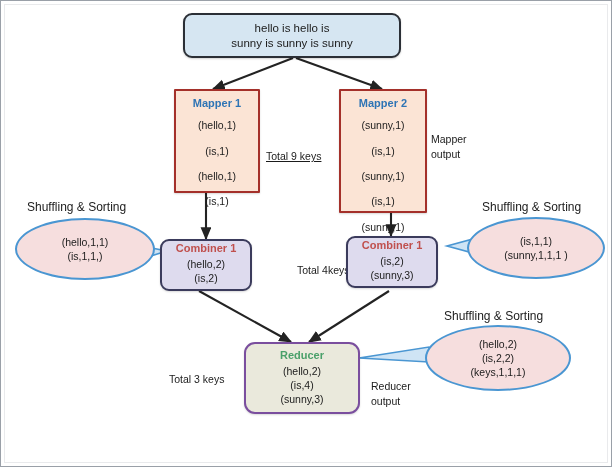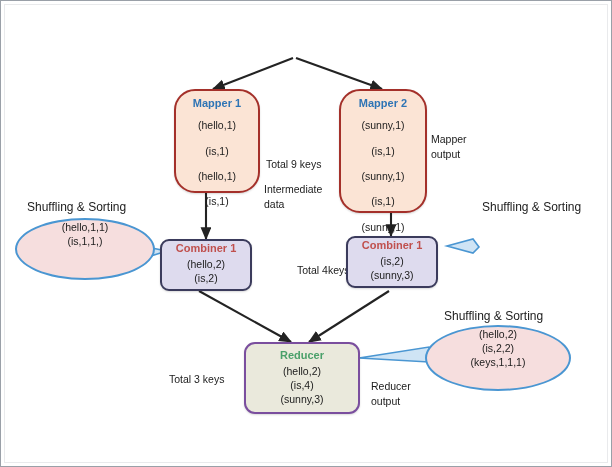--- a/index.html
+++ b/index.html
@@ -51,21 +51,21 @@
     flex-direction: column;
     align-items: center;
     justify-content: center;
     box-shadow: 0 1px 2px rgba(0,0,0,.18);
   }
   .input-box .line { white-space: nowrap; }
   
   .mapper-box {
     background: #fbe4d5;
     border: 2px solid #a4302a;
-    border-radius: 21px;
+    border-radius: 1px;
     font-size: 10.5px;
     color: #1b1b1b;
     display: flex;
     flex-direction: column;
     align-items: center;
     justify-content: flex-start;
     padding-top: 5px;
     box-shadow: 0 1px 2px rgba(0,0,0,.15);
   }
   .mapper-box .title {
@@ -127,21 +127,21 @@
     left: 0; top: 0;
     width: 100%;
     height: 100%;
     background: #f6dede;
     border: 2px solid #4a96d2;
     border-radius: 50%;
     box-sizing: border-box;
     display: flex;
     flex-direction: column;
     align-items: center;
-    justify-content: flex-start;
+    justify-content: center;
     font-size: 10.5px;
     color: #1b1b1b;
     line-height: 1.35;
   }
   .callout .kv { white-space: nowrap; }
   .callout-title {
     position: absolute;
     font-size: 12px;
     color: #1b1b1b;
     white-space: nowrap;
@@ -180,20 +180,24 @@
 
     <line x1="198" y1="290" x2="290" y2="341" stroke="#232323" stroke-width="2.1" marker-end="url(#arrowhead)"></line>
 
     <line x1="388" y1="290" x2="308" y2="341" stroke="#232323" stroke-width="2.1" marker-end="url(#arrowhead)"></line>
 
     <path d="M134,253 L140,245 L166,250 L140,258 Z" fill="#cfe4f5" stroke="#4a96d2" stroke-width="1.6"></path>
     <path d="M478,246 L472,238 L446,245 L472,252 Z" fill="#cfe4f5" stroke="#4a96d2" stroke-width="1.6"></path>
     <path d="M434,354 L428,346 L358,357 L428,361 Z" fill="#cfe4f5" stroke="#4a96d2" stroke-width="1.6"></path>
   </svg>
 
+  <div class="node input-box" style="left:182px; top:12px; width:218px; height:45px;">
+    <div class="line">hello is hello is</div>
+    <div class="line">sunny is sunny is sunny</div>
+  </div>
 
   <div class="node mapper-box" style="left:173px; top:88px; width:86px; height:104px;">
     <div class="title">Mapper 1</div>
     <div class="kv">(hello,1)</div>
     <div class="kv">(is,1)</div>
     <div class="kv">(hello,1)</div>
     <div class="kv">(is,1)</div>
   </div>
 
   <div class="node mapper-box" style="left:338px; top:88px; width:88px; height:124px;">
@@ -226,36 +230,38 @@
 
   <div class="callout-title" style="left:26px; top:199px;">Shuffling &amp; Sorting</div>
   <div class="callout" style="left:14px; top:217px; width:140px; height:62px;">
     <div class="bubble">
       <div class="kv">(hello,1,1)</div>
       <div class="kv">(is,1,1,)</div>
     </div>
   </div>
 
   <div class="callout-title" style="left:481px; top:199px;">Shuffling &amp; Sorting</div>
+  <div class="callout" style="left:466px; top:216px; width:138px; height:62px;">
+    <div class="bubble">
+      <div class="kv">(is,1,1)</div>
+      <div class="kv">(sunny,1,1,1 )</div>
+    </div>
+  </div>
 
   <div class="callout-title" style="left:443px; top:308px;">Shuffling &amp; Sorting</div>
   <div class="callout" style="left:424px; top:324px; width:146px; height:66px;">
     <div class="bubble">
       <div class="kv">(hello,2)</div>
       <div class="kv">(is,2,2)</div>
       <div class="kv">(keys,1,1,1)</div>
     </div>
   </div>
 
-  <div class="label" style="left:265px; top:156px;">Total 9 keys</div>
-
-  <div class="label" style="left:263px; top:181px; width:72px;">
-    <div>Intermediate</div>
-    <div>data</div>
-  </div>
+  <div class="label" style="left:265px; top:148px;text-decoration:underline;">Total 9 keys</div>
+
 
   <div class="label" style="left:430px; top:131px; width:56px;">
     <div>Mapper</div>
     <div>output</div>
   </div>
 
   <div class="label" style="left:268px; top:262px;margin-left:28px;">Total 4keys</div>
 
   <div class="label" style="left:168px; top:371px;">Total 3 keys</div>
 

